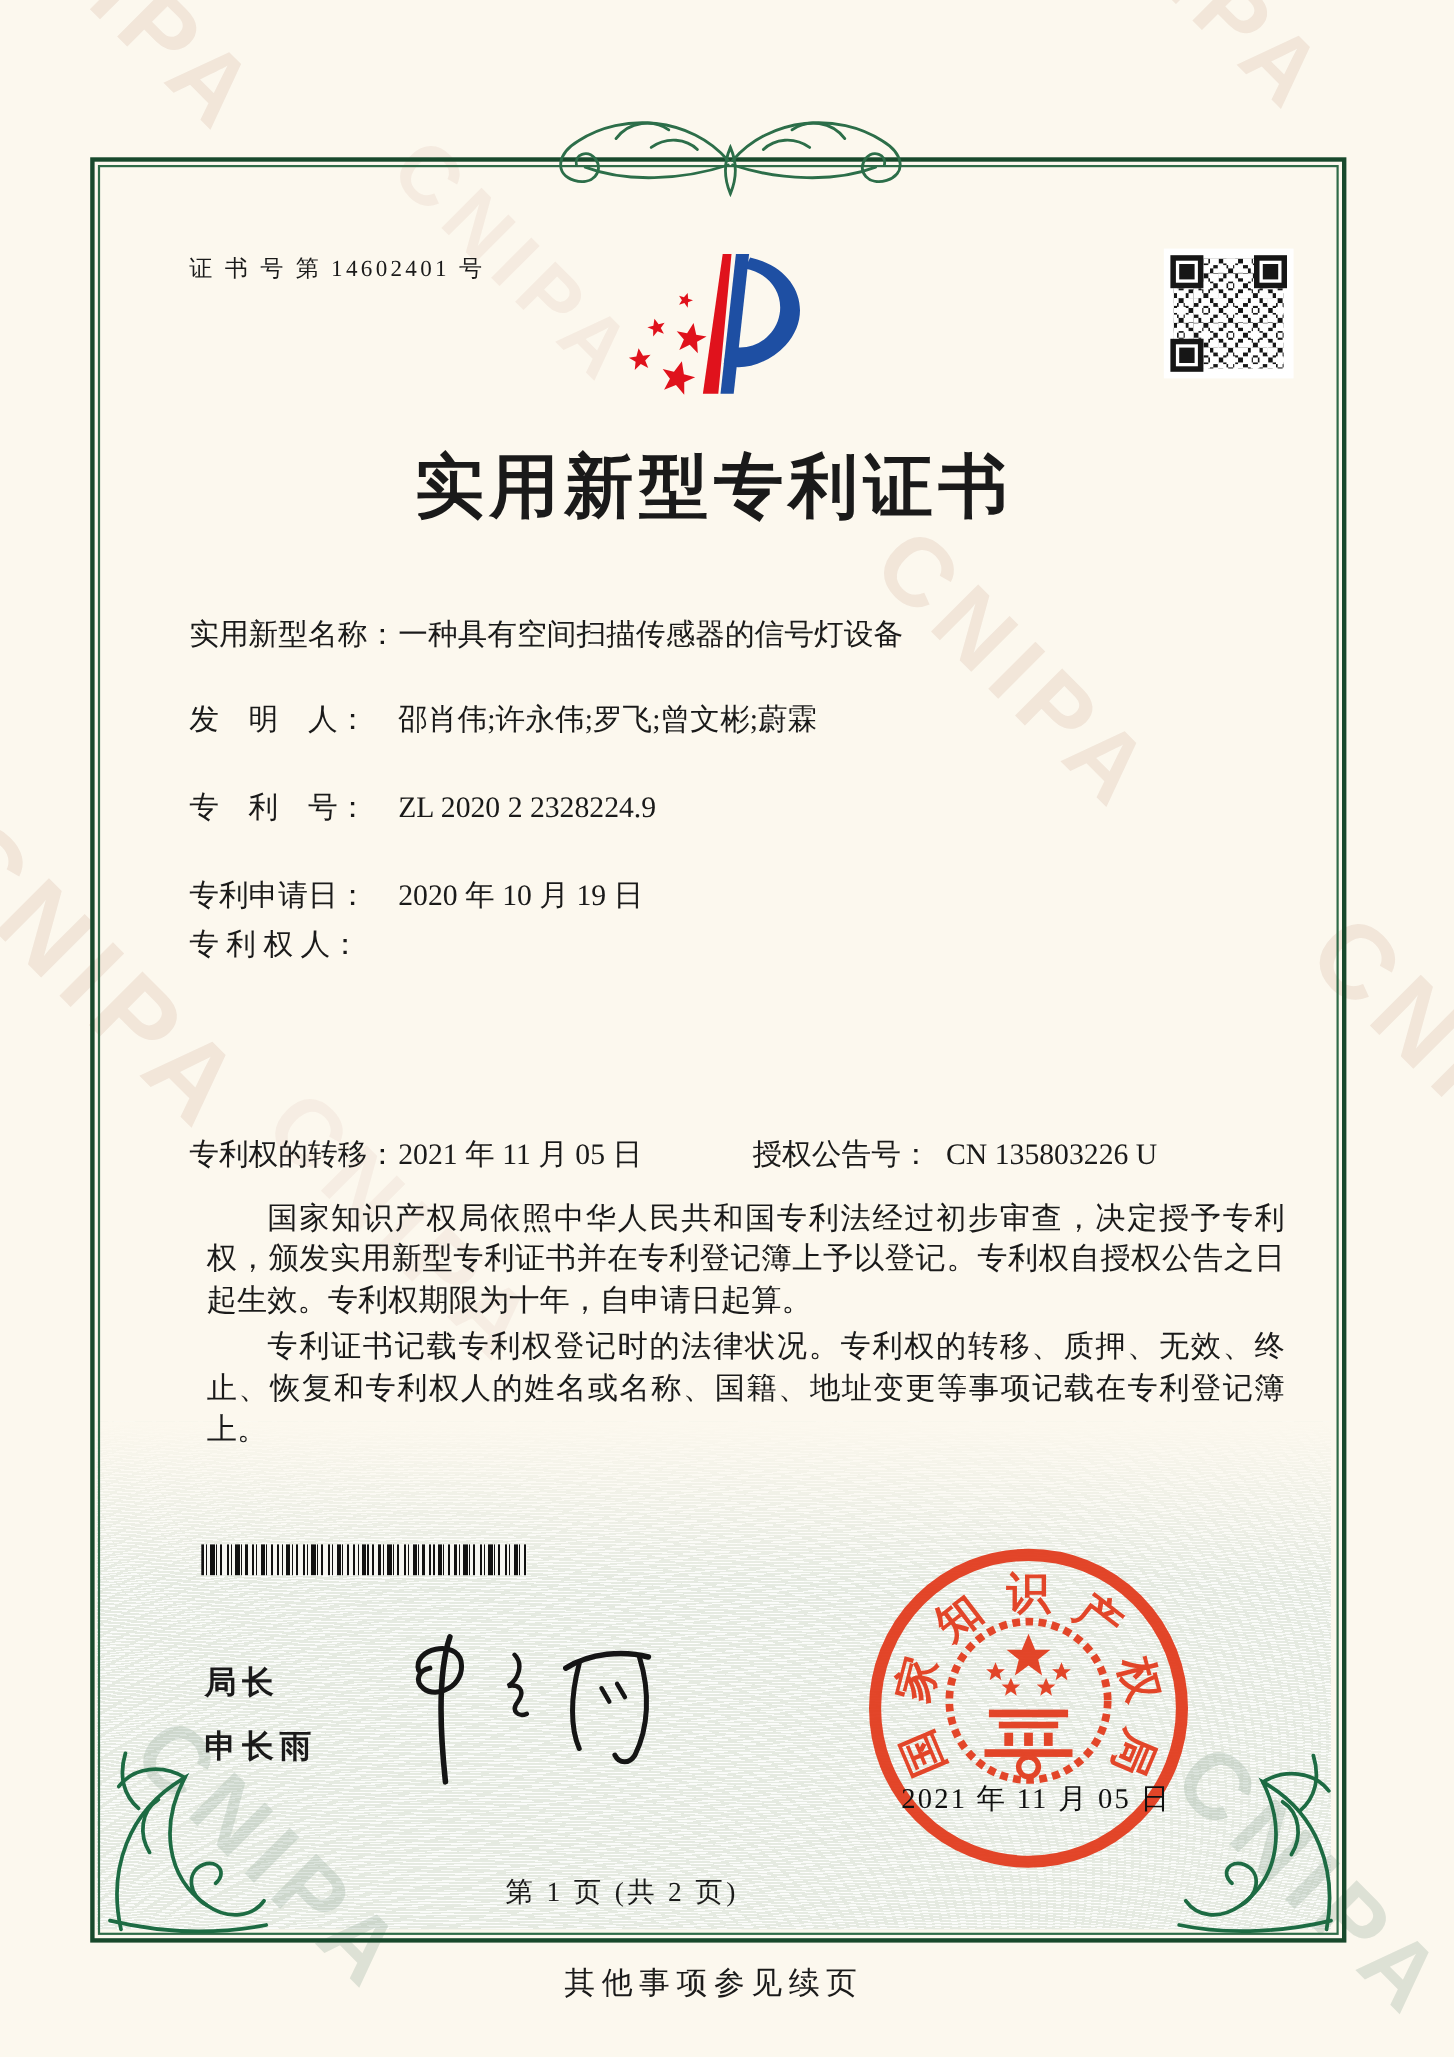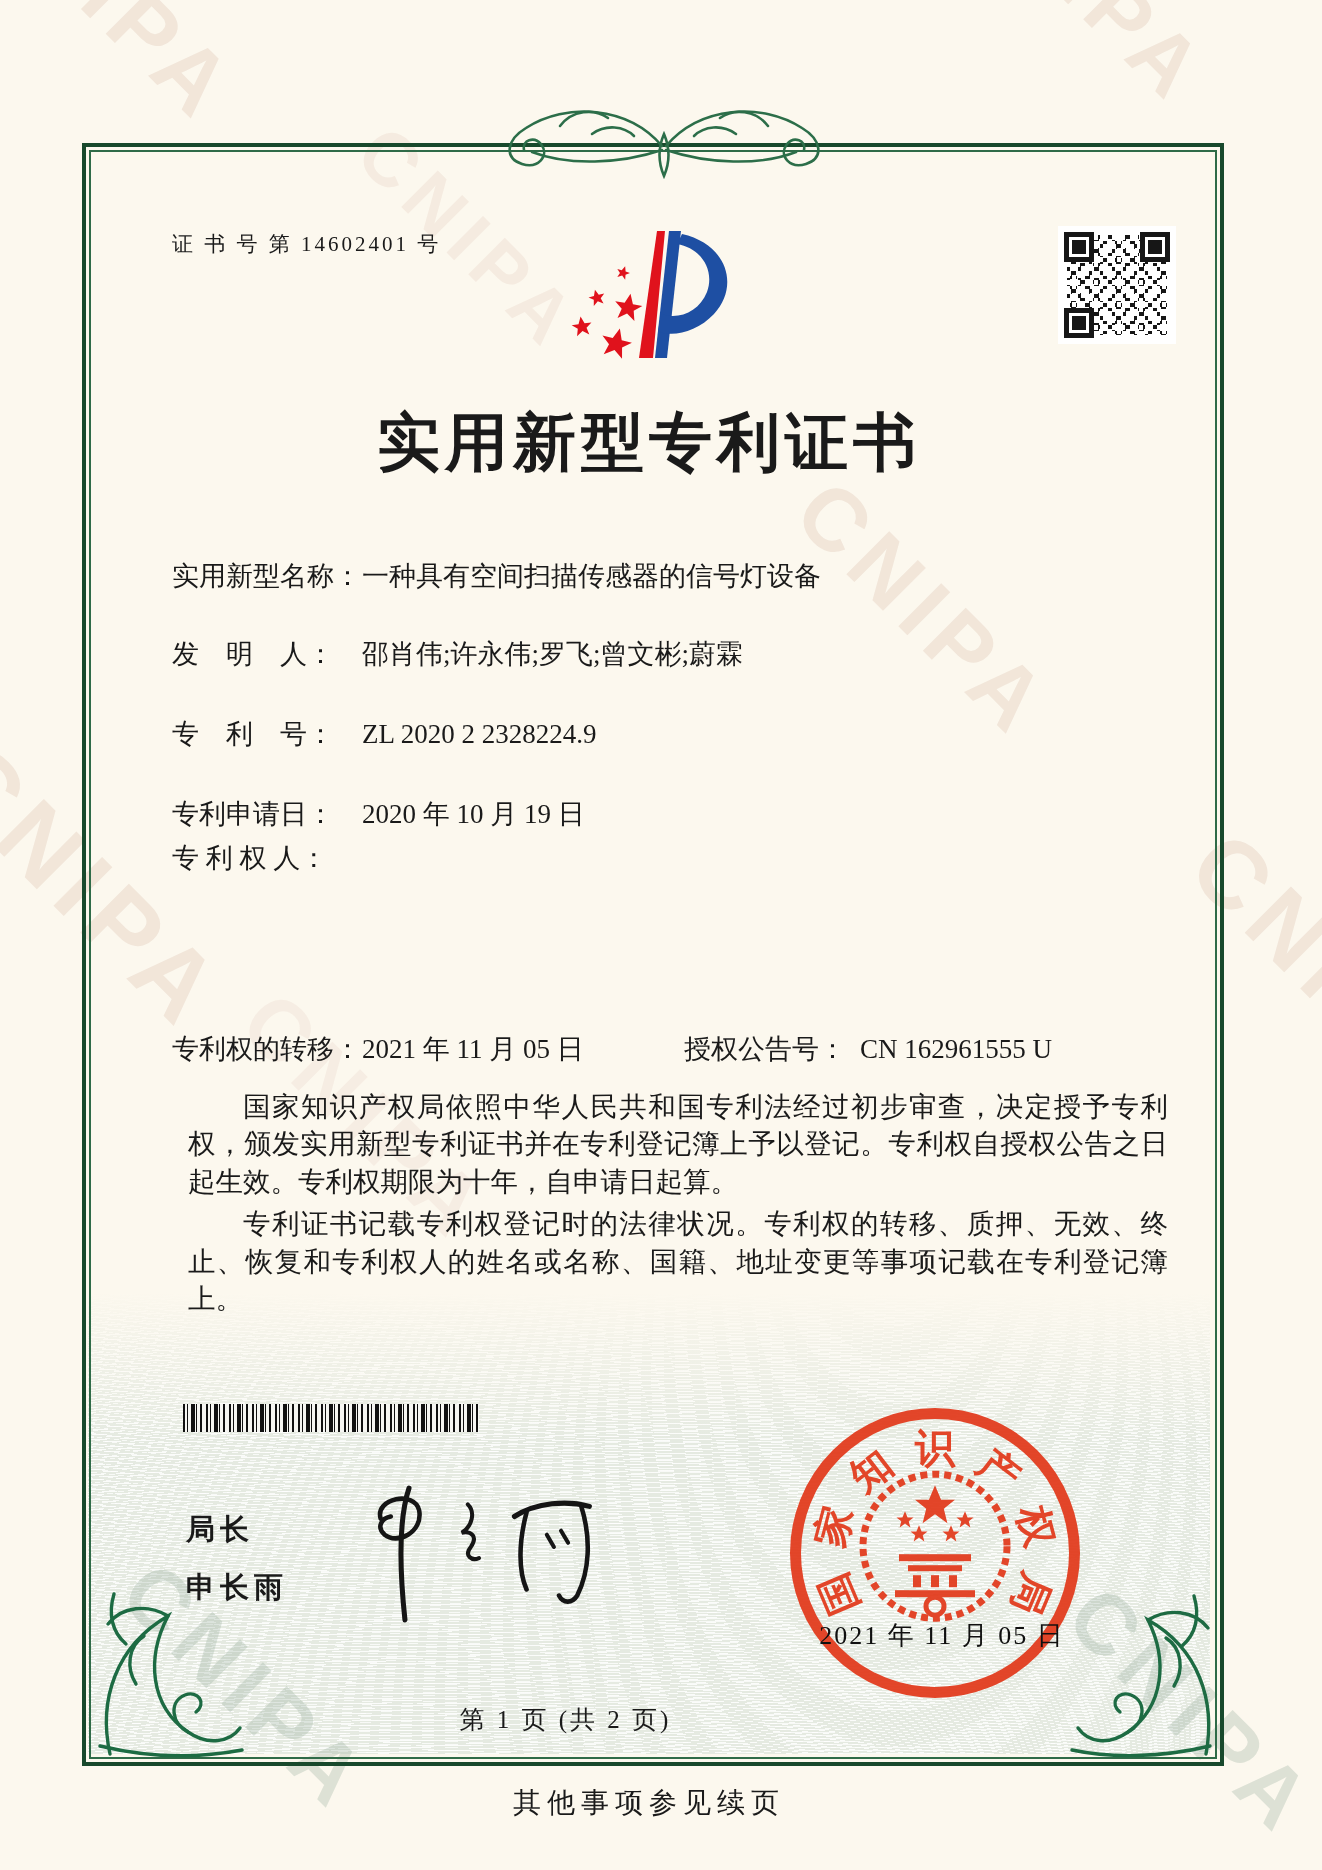--- a/index.html
+++ b/index.html
@@ -193,21 +193,21 @@
   </div>
   <div class="row r4">
     <span class="lbl">专 利 权 人：</span>
   </div>
   <div class="row r6">
     <span class="lbl">专利权的转移：</span>
     <span class="val">2021 年 11 月 05 日</span>
   </div>
   <div class="row r7">
     <span class="lbl">授权公告号：</span>
-    <span class="val">CN 162961555 U</span>
+    <span class="val">CN 135803226 U</span>
   </div>
 
   <div class="body-text">
     <p>国家知识产权局依照中华人民共和国专利法经过初步审查，决定授予专利权，颁发实用新型专利证书并在专利登记簿上予以登记。专利权自授权公告之日起生效。专利权期限为十年，自申请日起算。</p>
     <p>专利证书记载专利权登记时的法律状况。专利权的转移、质押、无效、终止、恢复和专利权人的姓名或名称、国籍、地址变更等事项记载在专利登记簿上。</p>
   </div>
 
   <div class="barcode"></div>
 
   <div class="signer-title">局长</div>

